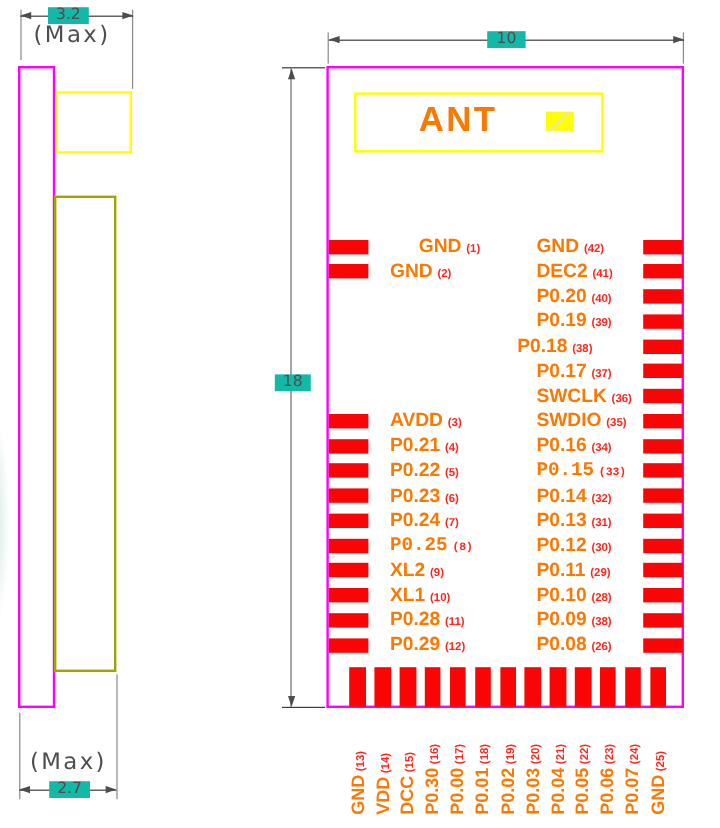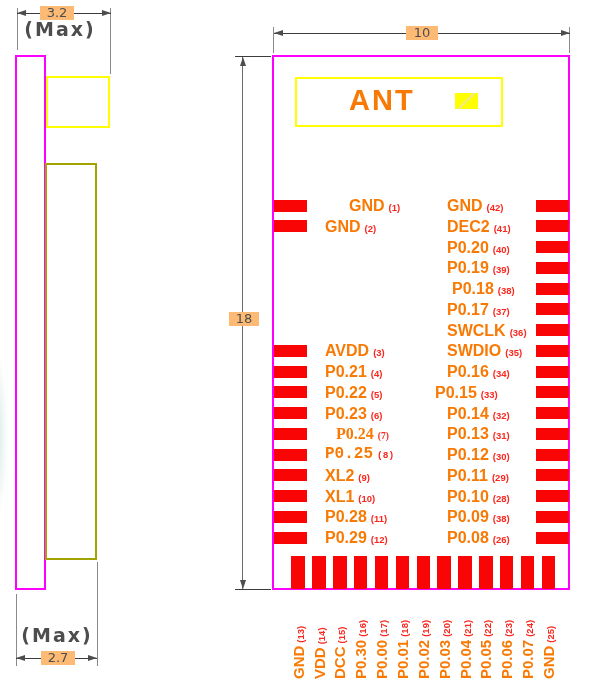--- a/index.html
+++ b/index.html
@@ -4,22 +4,22 @@
 <style>
   html,body{margin:0;padding:0;background:#fff;}
   #stage{position:relative;width:600px;height:690px;background:#fff;overflow:hidden;
          font-family:"Liberation Sans",sans-serif;}
   .abs{position:absolute;}
   
   .hline{position:absolute;height:1px;background:var(--dim-line,#3c3c3c);}
   .vline{position:absolute;width:1px;background:#8a8a8a;}
   .dim-text{position:absolute;color:var(--dim,#4d4d4d);font-family:"DejaVu Sans",sans-serif;
             text-align:center;white-space:nowrap;}
-  .dim-val{font-size:13px;background:#fdba74;padding:0 2px;line-height:14px;}
-  .dim-note{font-size:19px;letter-spacing:2px;line-height:19px;font-weight:700;}
+  .dim-val{font-size:13px;background:#14b8a6;padding:0 2px;line-height:14px;}
+  .dim-note{font-size:19px;letter-spacing:2px;line-height:19px;font-weight:400;}
   .arr{position:absolute;width:0;height:0;}
   .arr-l{border-top:3px solid transparent;border-bottom:3px solid transparent;border-right:9px solid var(--dim,#4d4d4d);}
   .arr-r{border-top:3px solid transparent;border-bottom:3px solid transparent;border-left:9px solid var(--dim,#4d4d4d);}
   .arr-u{border-left:3px solid transparent;border-right:3px solid transparent;border-bottom:9px solid var(--dim,#4d4d4d);}
   .arr-d{border-left:3px solid transparent;border-right:3px solid transparent;border-top:9px solid var(--dim,#4d4d4d);}
   
   #sv-pcb{left:15px;top:55px;width:31px;height:535px;border:2px solid var(--outline,#f0f);box-sizing:border-box;}
   #sv-ant{left:46px;top:76px;width:64px;height:52px;border:2px solid var(--ant-box,#ff0);box-sizing:border-box;}
   #sv-shield{left:45px;top:163px;width:52px;height:397px;border:2px solid var(--shield,#a3a300);box-sizing:border-box;}
   
@@ -94,51 +94,51 @@
         <div class="pin-row" style="left: 325px; top: 216.8px;"><span>GND</span><span class="pn">(2)</span></div>
         <div class="pad" style="left: 274px; top: 344.8px; width: 33px; height: 12px;"></div>
         <div class="pin-row" style="left: 325px; top: 341.3px;"><span>AVDD</span><span class="pn">(3)</span></div>
         <div class="pad" style="left: 274px; top: 365.5px; width: 33px; height: 12px;"></div>
         <div class="pin-row" style="left: 325px; top: 362px;"><span>P0.21</span><span class="pn">(4)</span></div>
         <div class="pad" style="left: 274px; top: 386.3px; width: 33px; height: 12px;"></div>
         <div class="pin-row" style="left: 325px; top: 382.8px;"><span>P0.22</span><span class="pn">(5)</span></div>
         <div class="pad" style="left: 274px; top: 407px; width: 33px; height: 12px;"></div>
         <div class="pin-row" style="left: 325px; top: 403.5px;"><span>P0.23</span><span class="pn">(6)</span></div>
         <div class="pad" style="left: 274px; top: 427.8px; width: 33px; height: 12px;"></div>
-        <div class="pin-row" style="left: 336px; top: 424.3px; font-family: Liberation Serif, serif;"><span>P0.24</span><span class="pn">(7)</span></div>
+        <div class="pin-row" style="left: 325px; top: 424.3px;"><span>P0.24</span><span class="pn">(7)</span></div>
         <div class="pad" style="left: 274px; top: 448.5px; width: 33px; height: 12px;"></div>
         <div class="pin-row" style="left: 325px; top: 445px; font-family: Liberation Mono, monospace;"><span>P0.25</span><span class="pn">(8)</span></div>
         <div class="pad" style="left: 274px; top: 469.3px; width: 33px; height: 12px;"></div>
         <div class="pin-row" style="left: 325px; top: 465.8px;"><span>XL2</span><span class="pn">(9)</span></div>
         <div class="pad" style="left: 274px; top: 490px; width: 33px; height: 12px;"></div>
         <div class="pin-row" style="left: 325px; top: 486.5px;"><span>XL1</span><span class="pn">(10)</span></div>
         <div class="pad" style="left: 274px; top: 510.8px; width: 33px; height: 12px;"></div>
         <div class="pin-row" style="left: 325px; top: 507.3px;"><span>P0.28</span><span class="pn">(11)</span></div>
         <div class="pad" style="left: 274px; top: 531.5px; width: 33px; height: 12px;"></div>
         <div class="pin-row" style="left: 325px; top: 528px;"><span>P0.29</span><span class="pn">(12)</span></div>
         <div class="pad" style="left: 536px; top: 199.5px; width: 33px; height: 12px;"></div>
         <div class="pin-row" style="left: 447px; top: 196px;"><span>GND</span><span class="pn">(42)</span></div>
         <div class="pad" style="left: 536px; top: 220.3px; width: 33px; height: 12px;"></div>
         <div class="pin-row" style="left: 447px; top: 216.8px;"><span>DEC2</span><span class="pn">(41)</span></div>
         <div class="pad" style="left: 536px; top: 241px; width: 33px; height: 12px;"></div>
         <div class="pin-row" style="left: 447px; top: 237.5px;"><span>P0.20</span><span class="pn">(40)</span></div>
         <div class="pad" style="left: 536px; top: 261.8px; width: 33px; height: 12px;"></div>
         <div class="pin-row" style="left: 447px; top: 258.3px;"><span>P0.19</span><span class="pn">(39)</span></div>
         <div class="pad" style="left: 536px; top: 282.5px; width: 33px; height: 12px;"></div>
-        <div class="pin-row" style="left: 452px; top: 279px;"><span>P0.18</span><span class="pn">(38)</span></div>
+        <div class="pin-row" style="left: 431px; top: 279px;"><span>P0.18</span><span class="pn">(38)</span></div>
         <div class="pad" style="left: 536px; top: 303.3px; width: 33px; height: 12px;"></div>
         <div class="pin-row" style="left: 447px; top: 299.8px;"><span>P0.17</span><span class="pn">(37)</span></div>
         <div class="pad" style="left: 536px; top: 324px; width: 33px; height: 12px;"></div>
         <div class="pin-row" style="left: 447px; top: 320.5px;"><span>SWCLK</span><span class="pn">(36)</span></div>
         <div class="pad" style="left: 536px; top: 344.8px; width: 33px; height: 12px;"></div>
         <div class="pin-row" style="left: 447px; top: 341.3px;"><span>SWDIO</span><span class="pn">(35)</span></div>
         <div class="pad" style="left: 536px; top: 365.5px; width: 33px; height: 12px;"></div>
         <div class="pin-row" style="left: 447px; top: 362px;"><span>P0.16</span><span class="pn">(34)</span></div>
         <div class="pad" style="left: 536px; top: 386.3px; width: 33px; height: 12px;"></div>
-        <div class="pin-row" style="left: 435px; top: 382.8px;"><span>P0.15</span><span class="pn">(33)</span></div>
+        <div class="pin-row" style="left: 447px; top: 382.8px; font-family: Liberation Mono, monospace;"><span>P0.15</span><span class="pn">(33)</span></div>
         <div class="pad" style="left: 536px; top: 407px; width: 33px; height: 12px;"></div>
         <div class="pin-row" style="left: 447px; top: 403.5px;"><span>P0.14</span><span class="pn">(32)</span></div>
         <div class="pad" style="left: 536px; top: 427.8px; width: 33px; height: 12px;"></div>
         <div class="pin-row" style="left: 447px; top: 424.3px;"><span>P0.13</span><span class="pn">(31)</span></div>
         <div class="pad" style="left: 536px; top: 448.5px; width: 33px; height: 12px;"></div>
         <div class="pin-row" style="left: 447px; top: 445px;"><span>P0.12</span><span class="pn">(30)</span></div>
         <div class="pad" style="left: 536px; top: 469.3px; width: 33px; height: 12px;"></div>
         <div class="pin-row" style="left: 447px; top: 465.8px;"><span>P0.11</span><span class="pn">(29)</span></div>
         <div class="pad" style="left: 536px; top: 490px; width: 33px; height: 12px;"></div>
         <div class="pin-row" style="left: 447px; top: 486.5px; text-align: center;"><span>P0.10</span><span class="pn">(28)</span></div>

